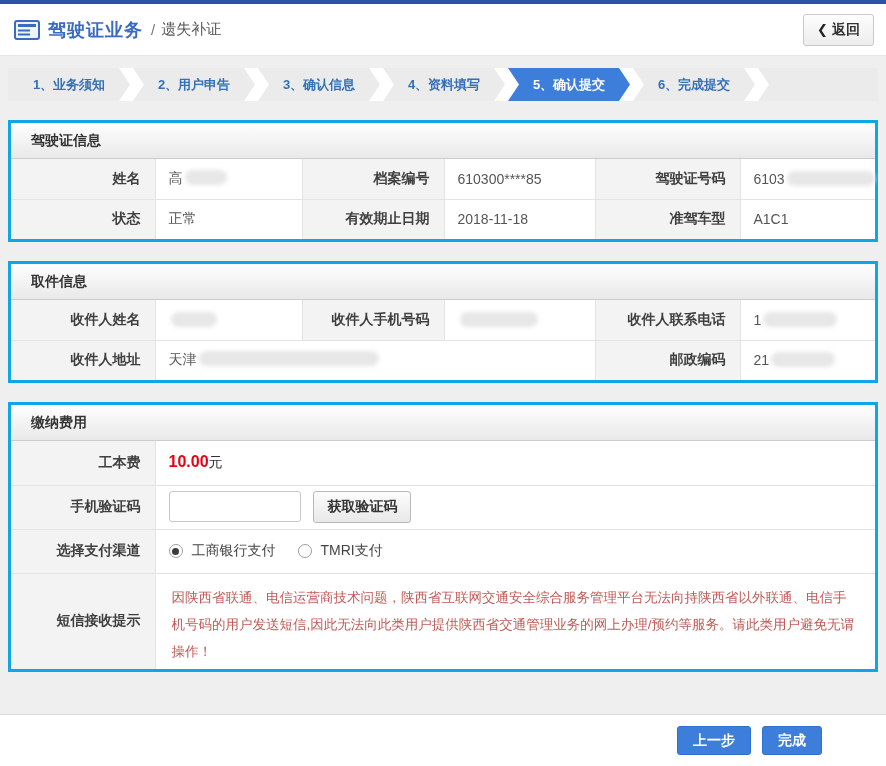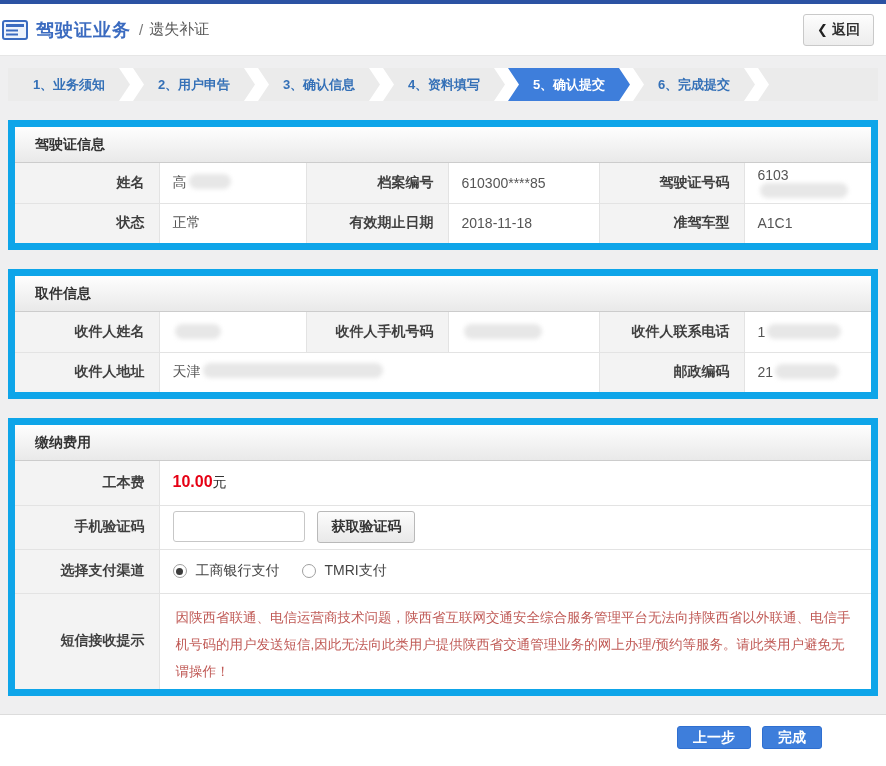--- a/index.html
+++ b/index.html
@@ -9,21 +9,21 @@
     background:#efeff0; color:#333;
   }
   .page { display:flex; flex-direction:column; height:766px; }
 
   
   .topbar { height:4px; background:#2b52a3; }
 
   
   .header {
     height:52px; background:#fff; border-bottom:1px solid #e6e6e6;
-    display:flex; align-items:center; padding:0 12px 0 2px;
+    display:flex; align-items:center; padding:0 12px 0 14px;
   }
   .doc-icon { width:26px; height:20px; margin-right:8px; flex:0 0 auto; }
   .crumb-main { color:#3b6bc0; font-size:18px; font-weight:bold; letter-spacing:1px; }
   .crumb-sep { color:#777; font-size:15px; margin:0 6px 0 8px; }
   .crumb-sub { color:#555; font-size:15px; }
   .back-btn {
     margin-left:auto; display:inline-flex; align-items:center; gap:4px;
     background:linear-gradient(#fdfdfd,#ededed); border:1px solid #c9c9c9;
     border-radius:3px; padding:6px 13px; font-size:14px; font-weight:bold;
     color:#333; cursor:pointer; font-family:inherit;
@@ -39,21 +39,21 @@
     display:flex; align-items:center; justify-content:center; cursor:pointer;
     clip-path:polygon(0 0, calc(100% - 11px) 0, 100% 50%, calc(100% - 11px) 100%, 0 100%, 11px 50%);
     text-align:right;
   }
   .step.first { clip-path:polygon(0 0, calc(100% - 11px) 0, 100% 50%, calc(100% - 11px) 100%, 0 100%); }
   .step.active { background:#3e7edb; color:#fff; }
   .step-filler { flex:1; background:#ebebeb;
     clip-path:polygon(0 0, 100% 0, 100% 100%, 0 100%, 11px 50%); }
 
   
-  .panel { margin:19px 8px 0; background:#fff; border:7px solid #0ea5e9; }
+  .panel { margin:19px 8px 0; background:#fff; border:3px solid #0ea5e9; }
   .panel-header {
     height:36px; line-height:35px; padding-left:20px;
     background:linear-gradient(#fefefe,#e9e9e9); border-bottom:1px solid #ccc;
     font-size:14px; font-weight:bold; color:#333;
   }
   table { width:100%; border-collapse:collapse; table-layout:fixed; }
   td { border:1px solid #e3e3e3; height:40px; font-size:14px; vertical-align:middle; }
   tr:first-child td { border-top:none; }
   td:first-child { border-left:none; }
   td:last-child { border-right:none; }
@@ -87,21 +87,21 @@
   td.notice-cell { padding:10px 18px 4px 16px; height:60px; }
   .notice-text { color:#c05a56; font-size:13.5px; line-height:2.0; }
 
   
   .footer {
     margin-top:auto; background:#fff; border-top:1px solid #dcdcdc;
     padding:11px 64px 0 0; display:flex; justify-content:flex-end; gap:11px;
     flex:0 0 52px;
   }
   .blue-btn {
-    height:23px; padding:0 15px; background:#3e7edb; border:1px solid #2f6fd0;
+    height:29px; padding:0 15px; background:#3e7edb; border:1px solid #2f6fd0;
     border-radius:3px; color:#fff; font-size:14px; font-weight:bold; cursor:pointer;
     font-family:inherit;
   }
 </style>
 </head>
 <body>
 
 <div class="page">
   <div class="topbar"></div>
 

